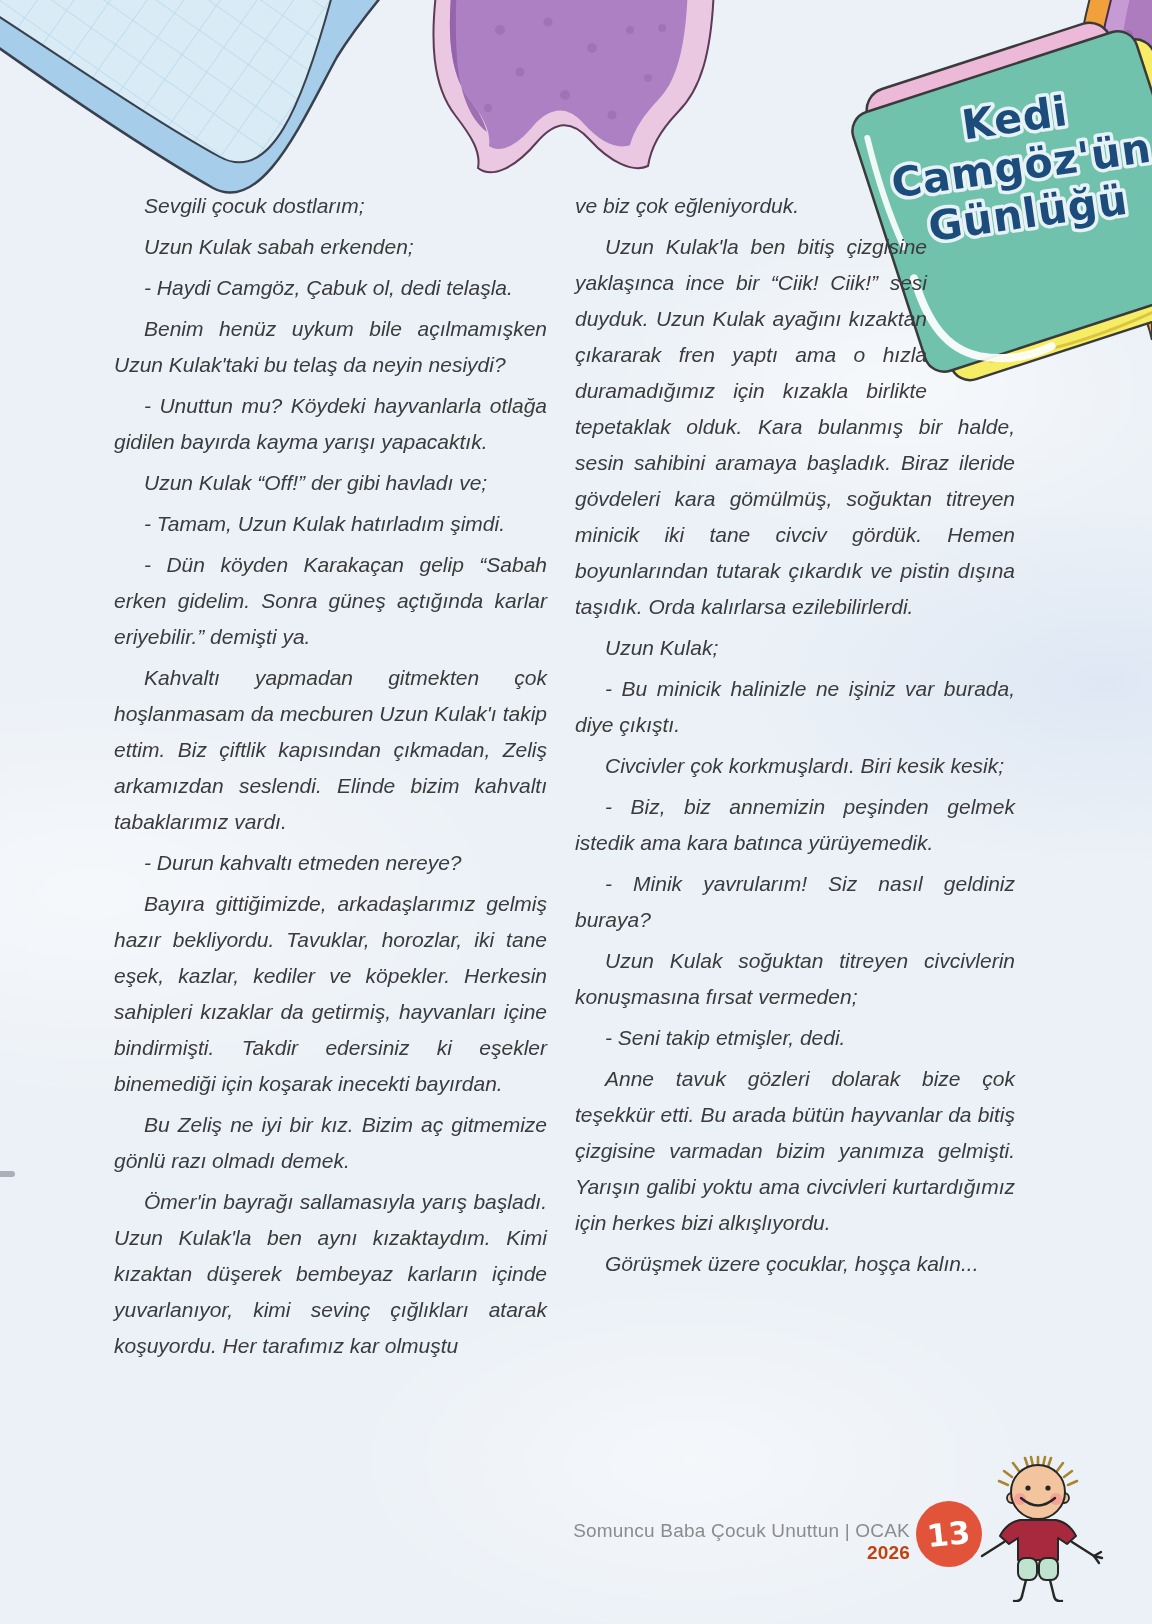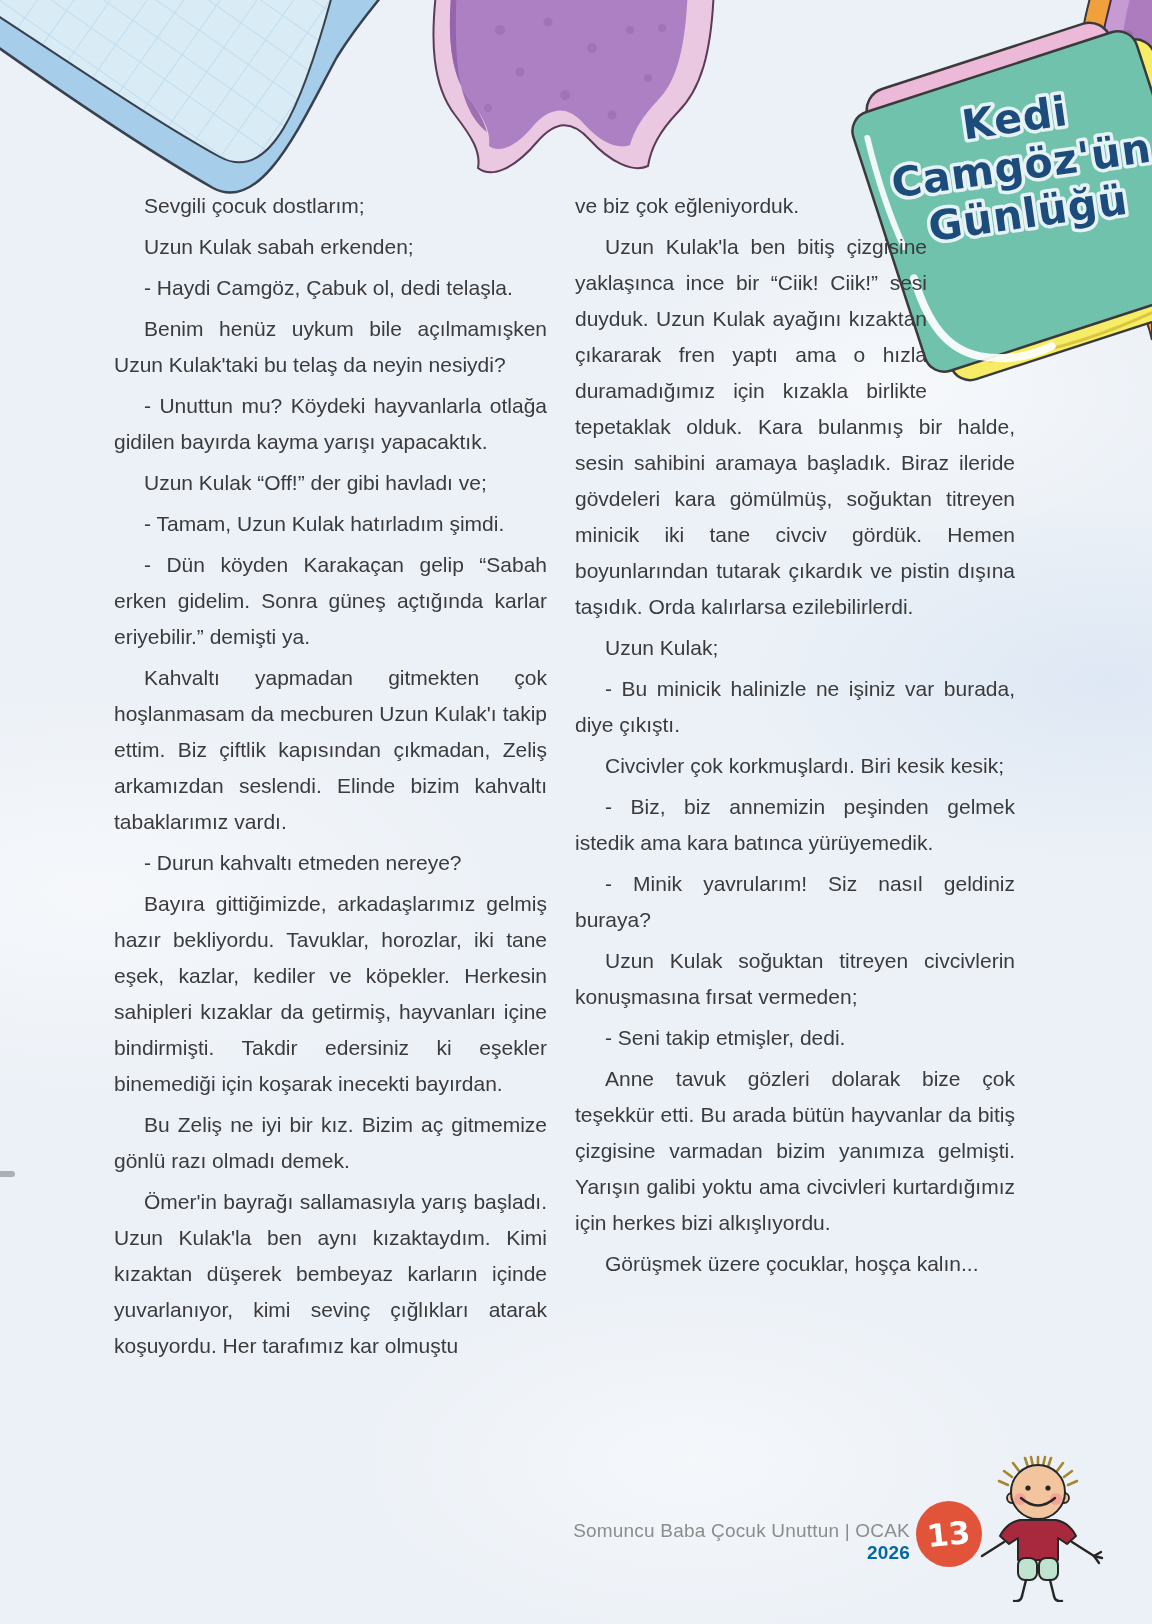--- a/index.html
+++ b/index.html
@@ -6,30 +6,30 @@
   body{
     width:1152px;height:1624px;position:relative;overflow:hidden;
     font-family:"Liberation Sans",sans-serif;
     background:
       radial-gradient(420px 220px at 78% 24%, rgba(255,255,255,.55), transparent 70%),
       radial-gradient(520px 260px at 96% 42%, rgba(205,220,240,.45), transparent 70%),
       radial-gradient(600px 300px at 8% 55%, rgba(255,255,255,.5), transparent 70%),
       radial-gradient(500px 260px at 60% 90%, rgba(255,255,255,.45), transparent 70%),
       #ECF1F7;
   }
-  .col{position:absolute;top:188px;font-size:21px;line-height:36px;color:#3B3B3D;text-align:justify;}
+  .col{position:absolute;top:188px;font-size:21px;line-height:36px;color:#3B3B3D;text-align:justify;font-style:italic;}
   .col p{margin:0 0 5px;text-indent:30px;}
   #col-left{left:114px;width:433px;}
   #col-right{left:575px;width:440px;}
   #col-right p:first-of-type{text-indent:0;}
   .book-spacer{float:right;width:88px;height:220px;}
   .deco{position:absolute;left:0;top:0;pointer-events:none;}
   #footer-text{position:absolute;left:560px;top:1520px;width:350px;text-align:right;
     font-size:19px;color:#8C8C8C;letter-spacing:.2px;}
-  #footer-text b{color:#0369a1;}
+  #footer-text b{color:#c2410c;}
   #page-badge{position:absolute;left:916px;top:1501px;width:66px;height:66px;border-radius:50%;
     background:#E2543A;display:flex;align-items:center;justify-content:center;z-index:6;}
   #page-badge span{color:#fff;font-family:"DejaVu Sans",sans-serif;font-weight:bold;font-size:31px;
     transform:rotate(-6deg);}
   #kid{position:absolute;left:968px;top:1452px;z-index:5;}
   #edge-tick{position:absolute;left:0;top:1171px;width:15px;height:6px;background:#98A0A8;
     border-radius:0 3px 3px 0;opacity:.8;}
   .booktitle{font-family:"DejaVu Sans",sans-serif;font-weight:bold;fill:#1B4C7C;
     stroke:#E6F2F5;stroke-width:7px;paint-order:stroke;stroke-linejoin:round;letter-spacing:1px;}
 </style>

